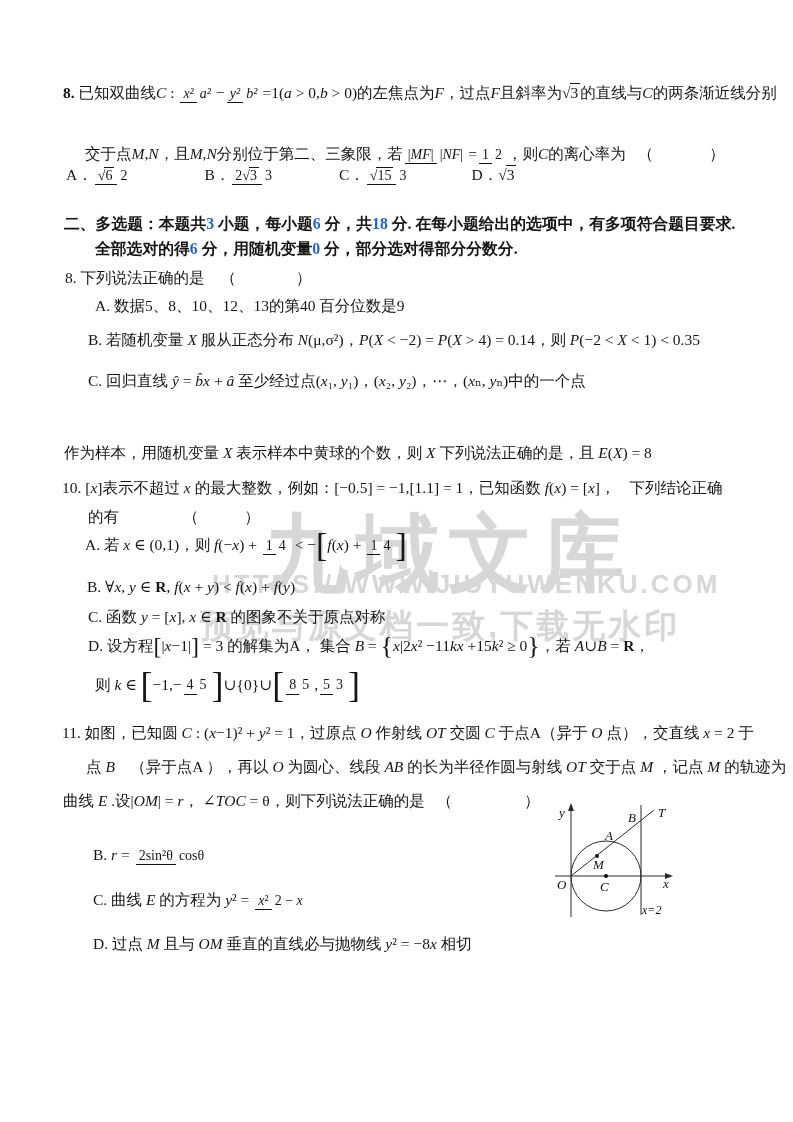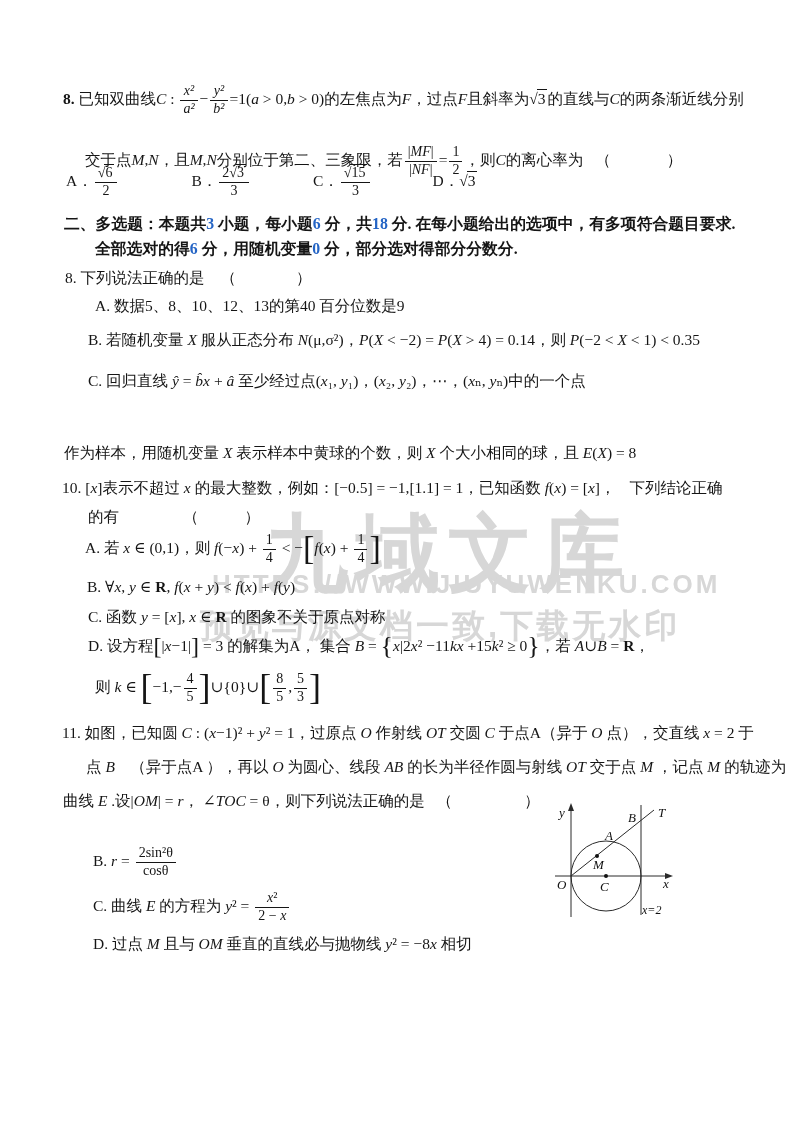--- a/index.html
+++ b/index.html
@@ -13,21 +13,21 @@
   .wm-note{position:absolute;left:200px;top:604px;font-size:33px;font-weight:700;
            letter-spacing:3px;font-family:"Liberation Sans","DejaVu Sans",sans-serif;z-index:0;white-space:nowrap;}
   
   #doc{position:absolute;left:0;top:0;width:100%;height:100%;z-index:1;}
   .line{position:absolute;white-space:nowrap;line-height:1.32;font-size:15.5px;}
   .hdr{font-family:Liberation Serif, serif;font-weight:700;font-size:15.8px;}
   .tx{}
   .it{font-style:italic;}
   .bd{font-weight:700;}
   .sp{display:inline-block;}
-  .frac{display:inline-flex;flex-direction:column;vertical-align:middle;text-align:center;
+  .frac{display:inline-flex;flex-direction:row;vertical-align:middle;text-align:center;
         margin:0 2px;font-size:14px;line-height:1.2;}
   .fn{display:block;border-bottom:1.3px solid #151515;padding:0 3px;}
   .fd{display:block;padding:0 3px;}
   .sq{white-space:nowrap;}
   .rr{font-style:normal;}
   .rc{border-top:1.3px solid #151515;padding:0 2px 0 1px;margin-left:-1px;}
   .big{vertical-align:middle;line-height:0.85;font-weight:400;font-size:24px;position:relative;top:-1px;}
   
   .fig{position:absolute;left:553px;top:802px;z-index:1;}
   .fig line, .fig circle.c0{stroke:#2a2a2a;stroke-width:1;fill:none;}
@@ -71,21 +71,21 @@
         </span><span class="sp" style="width: 62px;"></span><span class="tx">C．</span><span class="frac">
           <span class="fn"><span class="sq"><span class="rr">√</span><span class="rc">15</span></span></span>
           <span class="fd"><span class="tx">3</span></span>
         </span><span class="sp" style="width: 60px;"></span><span class="tx">D．</span><span class="sq"><span class="rr">√</span><span class="rc">3</span></span></div>
       <div class="line hdr" style="left: 64px; top: 214px;"><span class="tx">二、多选题：本题共</span><span class="tx bd" style="color: rgb(36, 100, 197);">3</span><span class="tx"> 小题，每小题</span><span class="tx bd" style="color: rgb(36, 100, 197);">6</span><span class="tx"> 分，共</span><span class="tx bd" style="color: rgb(36, 100, 197);">18</span><span class="tx"> 分. 在每小题给出的选项中，有多项符合题目要求.</span></div>
       <div class="line hdr" style="left: 95px; top: 239px;"><span class="tx">全部选对的得</span><span class="tx bd" style="color: rgb(36, 100, 197);">6</span><span class="tx"> 分，用随机变量</span><span class="tx bd" style="color: rgb(36, 100, 197);">0</span><span class="tx"> 分，部分选对得部分分数分.</span></div>
       <div class="line" style="left: 65px; top: 268px;"><span class="tx">8. 下列说法正确的是</span><span class="sp" style="width: 16px;"></span><span class="tx">（</span><span class="sp" style="width: 60px;"></span><span class="tx">）</span></div>
       <div class="line" style="left: 95px; top: 296px;"><span class="tx">A. 数据5、8、10、12、13的第40 百分位数是9</span></div>
       <div class="line" style="left: 88px; top: 330px;"><span class="tx">B. 若随机变量 </span><span class="tx it">X</span><span class="tx"> 服从正态分布 </span><span class="tx it">N</span><span class="tx">(μ,σ²)，</span><span class="tx it">P</span><span class="tx">(</span><span class="tx it">X</span><span class="tx"> &lt; −2) = </span><span class="tx it">P</span><span class="tx">(</span><span class="tx it">X</span><span class="tx"> &gt; 4) = 0.14，则 </span><span class="tx it">P</span><span class="tx">(−2 &lt; </span><span class="tx it">X</span><span class="tx"> &lt; 1) &lt; 0.35</span></div>
       <div class="line" style="left: 88px; top: 371px;"><span class="tx">C. 回归直线 </span><span class="tx it">ŷ</span><span class="tx"> = </span><span class="tx it">b̂x</span><span class="tx"> + </span><span class="tx it">â</span><span class="tx"> 至少经过点(</span><span class="tx it">x</span><span class="tx">₁, </span><span class="tx it">y</span><span class="tx">₁)，(</span><span class="tx it">x</span><span class="tx">₂, </span><span class="tx it">y</span><span class="tx">₂)，⋯，(</span><span class="tx it">x</span><span class="tx">ₙ, </span><span class="tx it">y</span><span class="tx">ₙ)中的一个点</span></div>
-      <div class="line" style="left: 64px; top: 443px;"><span class="tx">作为样本，用随机变量 </span><span class="tx it">X</span><span class="tx"> 表示样本中黄球的个数，则 </span><span class="tx it">X</span><span class="tx"> 个大小相同的球，且 </span><span class="tx it">E</span><span class="tx">(</span><span class="tx it">X</span><span class="tx">) = 8</span></div>
+      <div class="line" style="left: 64px; top: 443px;"><span class="tx">作为样本，用随机变量 </span><span class="tx it">X</span><span class="tx"> 表示样本中黄球的个数，则 </span><span class="tx it">X</span><span class="tx"> 下列说法正确的是，且 </span><span class="tx it">E</span><span class="tx">(</span><span class="tx it">X</span><span class="tx">) = 8</span></div>
       <div class="line" style="left: 62px; top: 478px;"><span class="tx">10. [</span><span class="tx it">x</span><span class="tx">]表示不超过 </span><span class="tx it">x</span><span class="tx"> 的最大整数，例如：[−0.5] = −1,[1.1] = 1，已知函数 </span><span class="tx it">f</span><span class="tx">(</span><span class="tx it">x</span><span class="tx">) = [</span><span class="tx it">x</span><span class="tx">]，</span><span class="sp" style="width: 14px;"></span><span class="tx">下列结论正确</span></div>
       <div class="line" style="left: 88px; top: 507px;"><span class="tx">的有</span><span class="sp" style="width: 64px;"></span><span class="tx">（</span><span class="sp" style="width: 46px;"></span><span class="tx">）</span></div>
       <div class="line" style="left: 85px; top: 532px;"><span class="tx">A. 若 </span><span class="tx it">x</span><span class="tx"> ∈ (0,1)，则 </span><span class="tx it">f</span><span class="tx">(−</span><span class="tx it">x</span><span class="tx">) + </span><span class="frac">
           <span class="fn"><span class="tx">1</span></span>
           <span class="fd"><span class="tx">4</span></span>
         </span><span class="tx"> &lt; −</span><span class="big" style="font-size: 34px;">[</span><span class="tx it">f</span><span class="tx">(</span><span class="tx it">x</span><span class="tx">) + </span><span class="frac">
           <span class="fn"><span class="tx">1</span></span>
           <span class="fd"><span class="tx">4</span></span>
         </span><span class="big" style="font-size: 34px;">]</span></div>
       <div class="line" style="left: 87px; top: 577px;"><span class="tx">B. ∀</span><span class="tx it">x</span><span class="tx">, </span><span class="tx it">y</span><span class="tx"> ∈ </span><span class="tx bd">R</span><span class="tx">, </span><span class="tx it">f</span><span class="tx">(</span><span class="tx it">x</span><span class="tx"> + </span><span class="tx it">y</span><span class="tx">) &lt; </span><span class="tx it">f</span><span class="tx">(</span><span class="tx it">x</span><span class="tx">) + </span><span class="tx it">f</span><span class="tx">(</span><span class="tx it">y</span><span class="tx">)</span></div>

